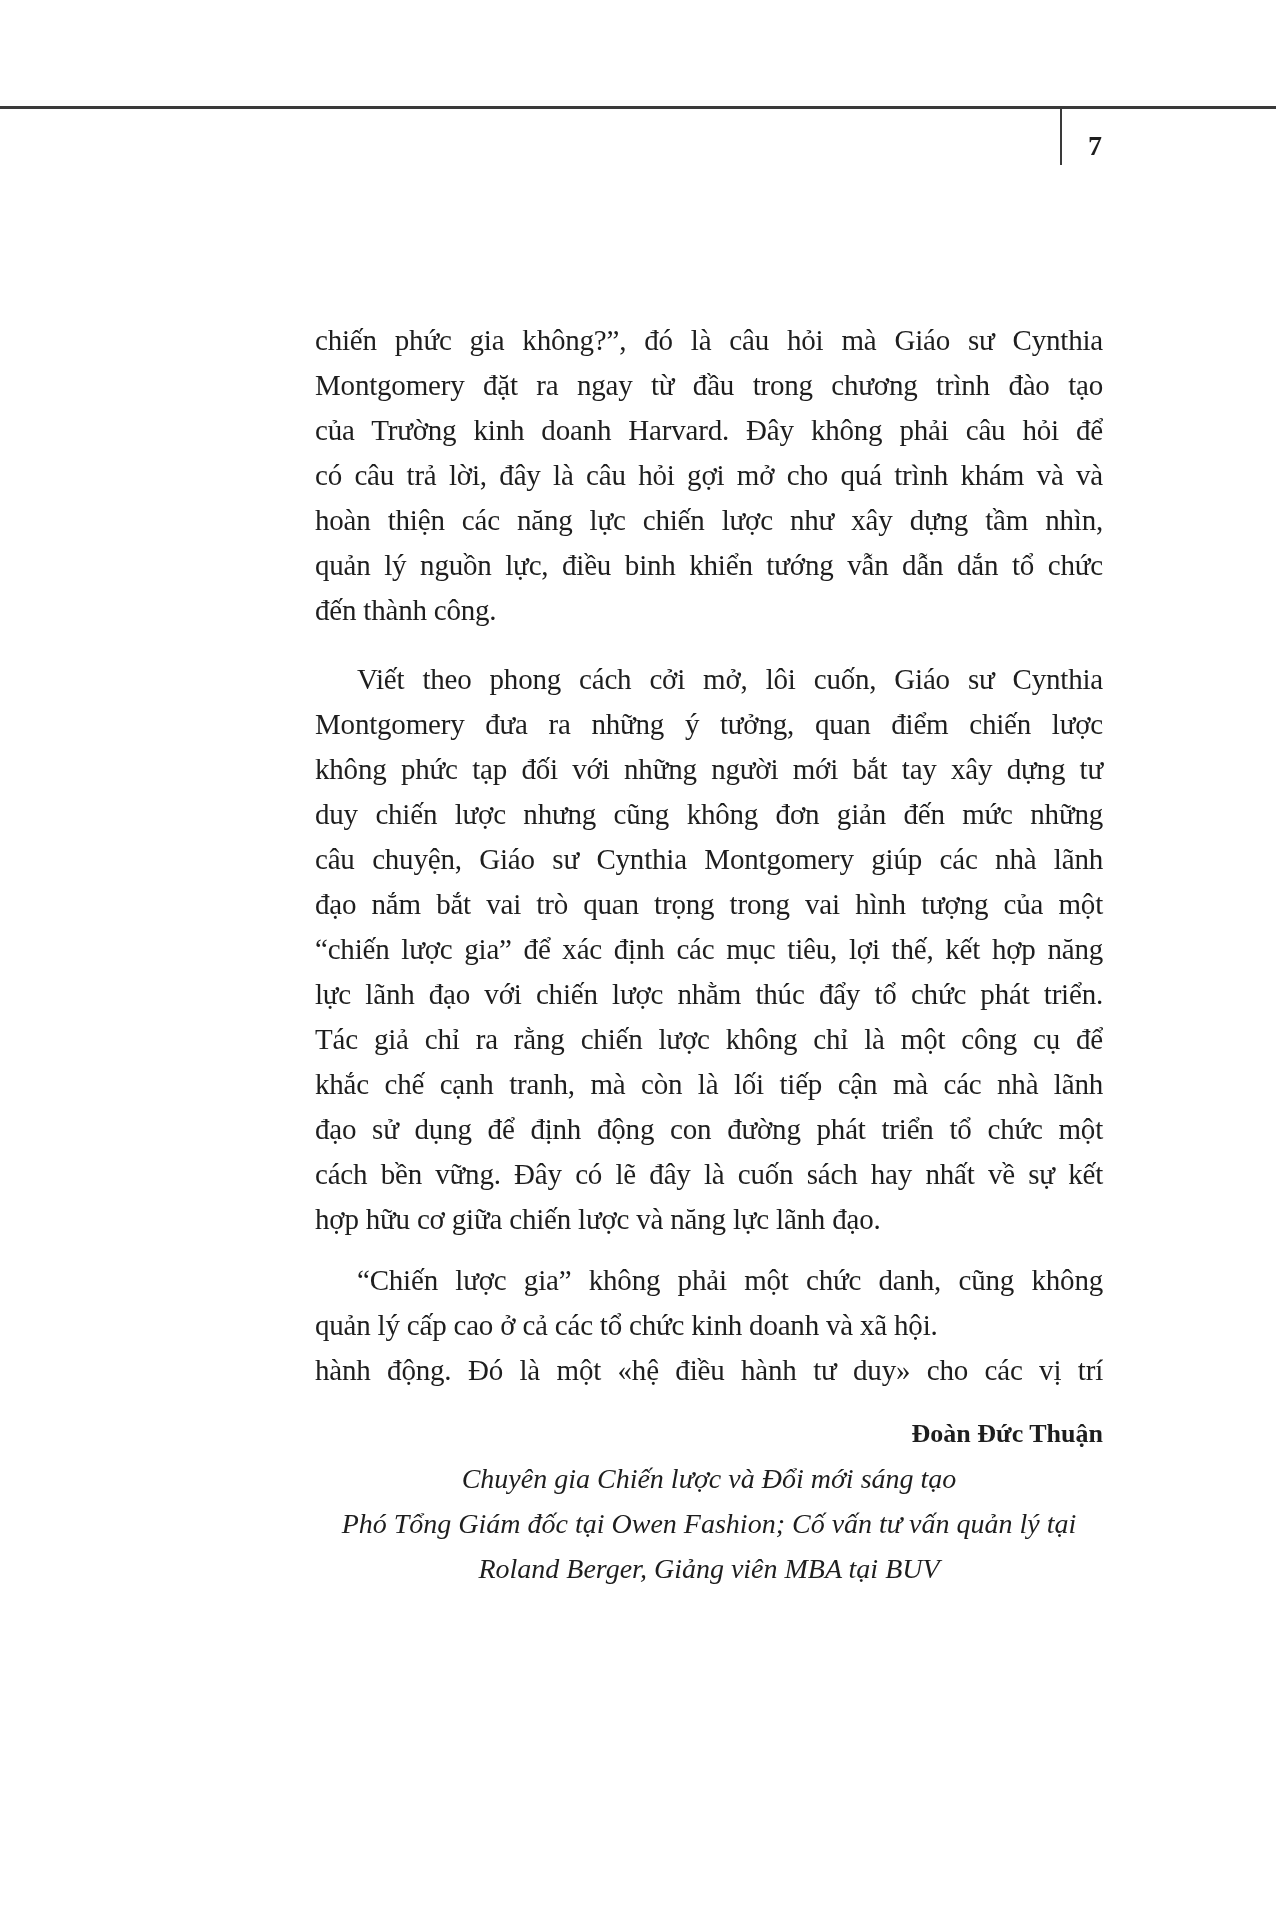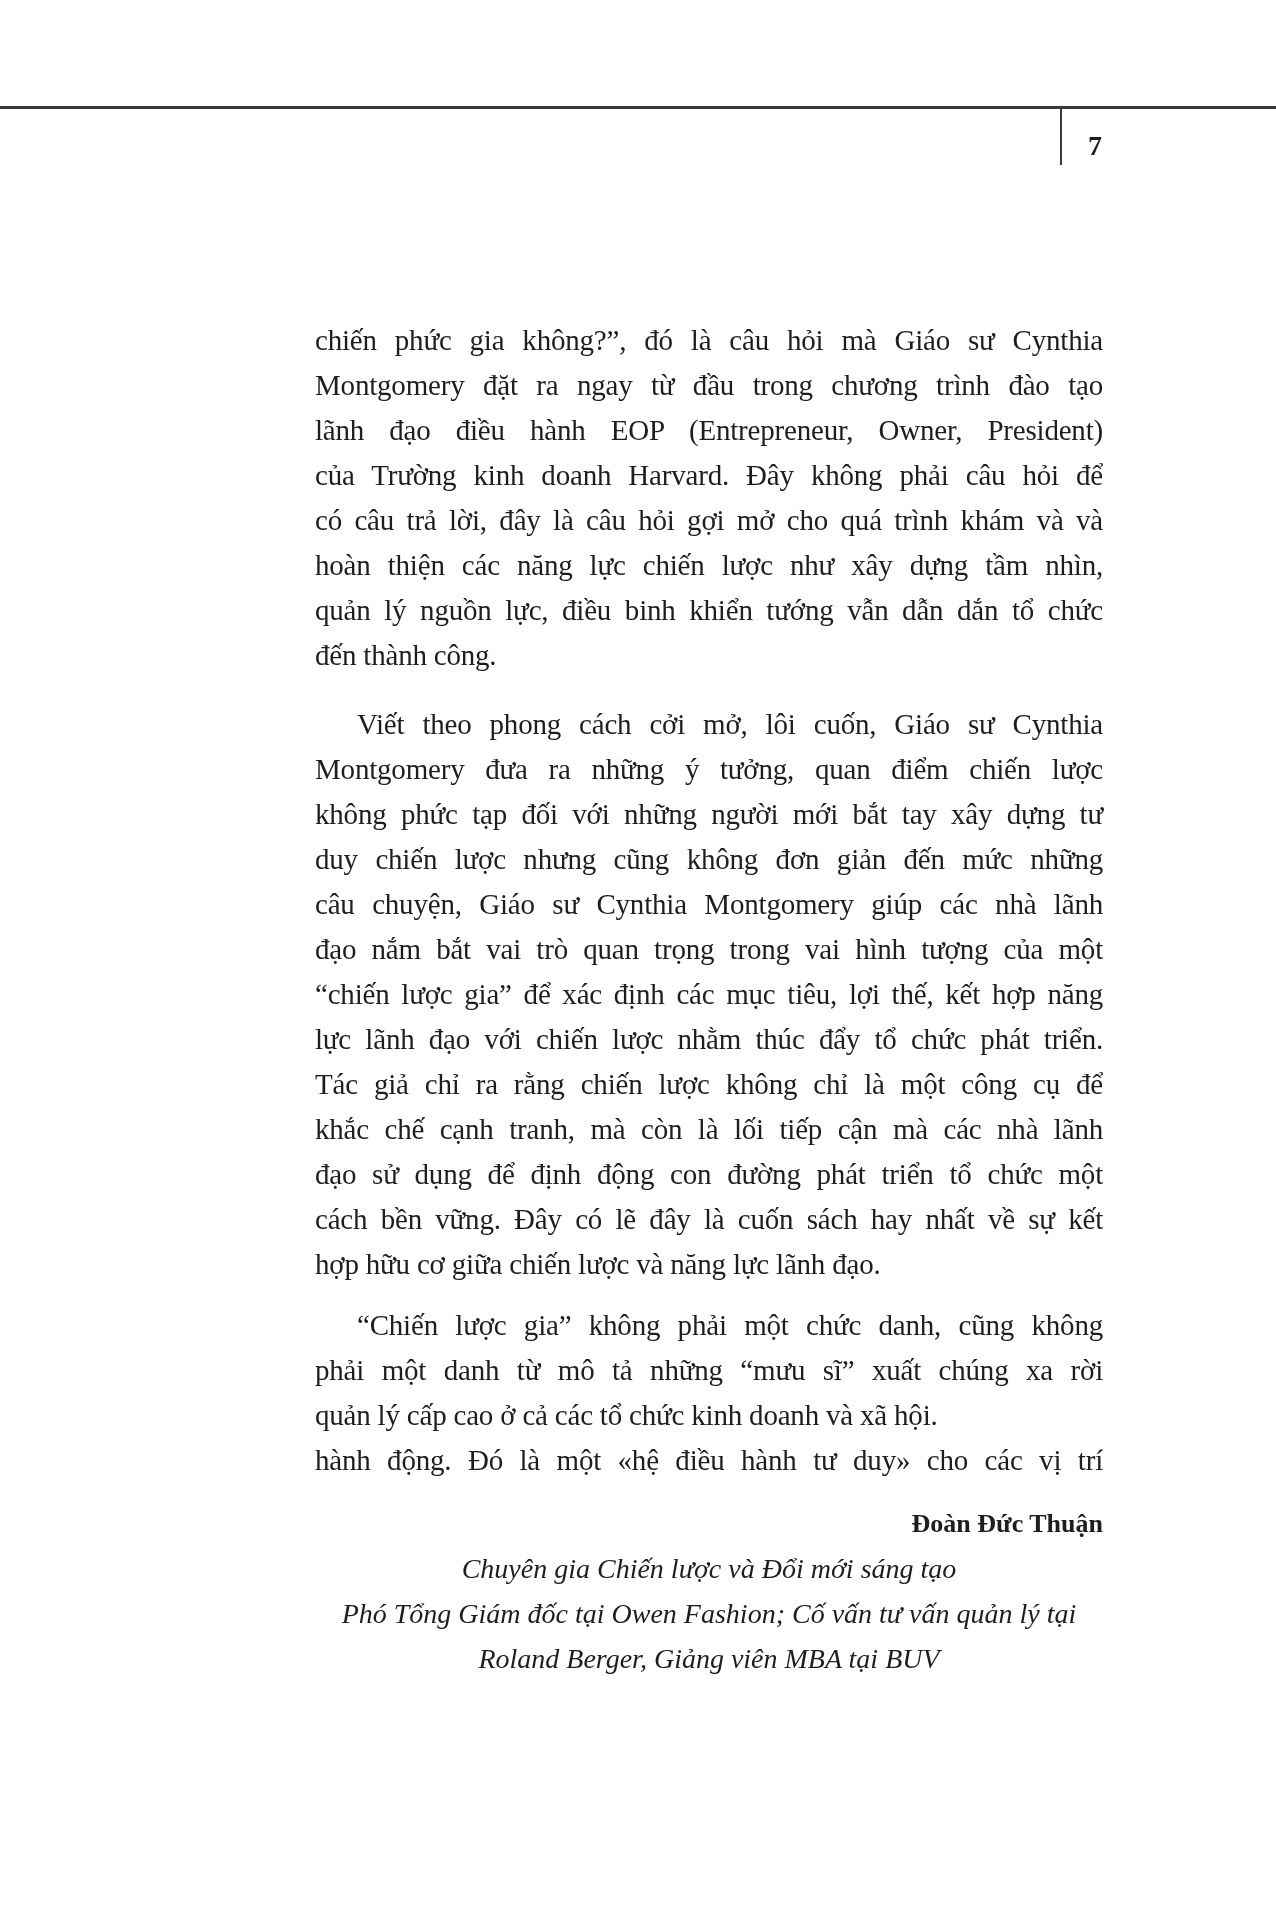--- a/index.html
+++ b/index.html
@@ -71,21 +71,20 @@
 
   <div class="header-rule"></div>
   <div class="page-number-divider"></div>
   <div class="page-number">7</div>
 
   <div class="content">
 
     <div class="paragraph p1">
       <div class="line">chiến phức gia không?”, đó là câu hỏi mà Giáo sư Cynthia</div>
       <div class="line">Montgomery đặt ra ngay từ đầu trong chương trình đào tạo</div>
-      <div class="line">lãnh đạo điều hành EOP (Entrepreneur, Owner, President)</div>
       <div class="line">của Trường kinh doanh Harvard. Đây không phải câu hỏi để</div>
       <div class="line">có câu trả lời, đây là câu hỏi gợi mở cho quá trình khám và và</div>
       <div class="line">hoàn thiện các năng lực chiến lược như xây dựng tầm nhìn,</div>
       <div class="line">quản lý nguồn lực, điều binh khiển tướng vẫn dẫn dắn tổ chức</div>
       <div class="line last">đến thành công.</div>
     </div>
 
     <div class="paragraph p2">
       <div class="line indent">Viết theo phong cách cởi mở, lôi cuốn, Giáo sư Cynthia</div>
       <div class="line">Montgomery đưa ra những ý tưởng, quan điểm chiến lược</div>
@@ -97,21 +96,20 @@
       <div class="line">lực lãnh đạo với chiến lược nhằm thúc đẩy tổ chức phát triển.</div>
       <div class="line">Tác giả chỉ ra rằng chiến lược không chỉ là một công cụ để</div>
       <div class="line">khắc chế cạnh tranh, mà còn là lối tiếp cận mà các nhà lãnh</div>
       <div class="line">đạo sử dụng để định động con đường phát triển tổ chức một</div>
       <div class="line">cách bền vững. Đây có lẽ đây là cuốn sách hay nhất về sự kết</div>
       <div class="line last">hợp hữu cơ giữa chiến lược và năng lực lãnh đạo.</div>
     </div>
 
     <div class="paragraph p3">
       <div class="line indent">“Chiến lược gia” không phải một chức danh, cũng không</div>
-      <div class="line">phải một danh từ mô tả những “mưu sĩ” xuất chúng xa rời</div>
       <div class="line last">quản lý cấp cao ở cả các tổ chức kinh doanh và xã hội.</div>
       <div class="line">hành động. Đó là một «hệ điều hành tư duy» cho các vị trí</div>
     </div>
 
     <div class="signature">
       <div class="signature-name">Đoàn Đức Thuận</div>
       <div class="signature-credential">Chuyên gia Chiến lược và Đổi mới sáng tạo</div>
       <div class="signature-credential">Phó Tổng Giám đốc tại Owen Fashion; Cố vấn tư vấn quản lý tại</div>
       <div class="signature-credential">Roland Berger, Giảng viên MBA tại BUV</div>
     </div>

